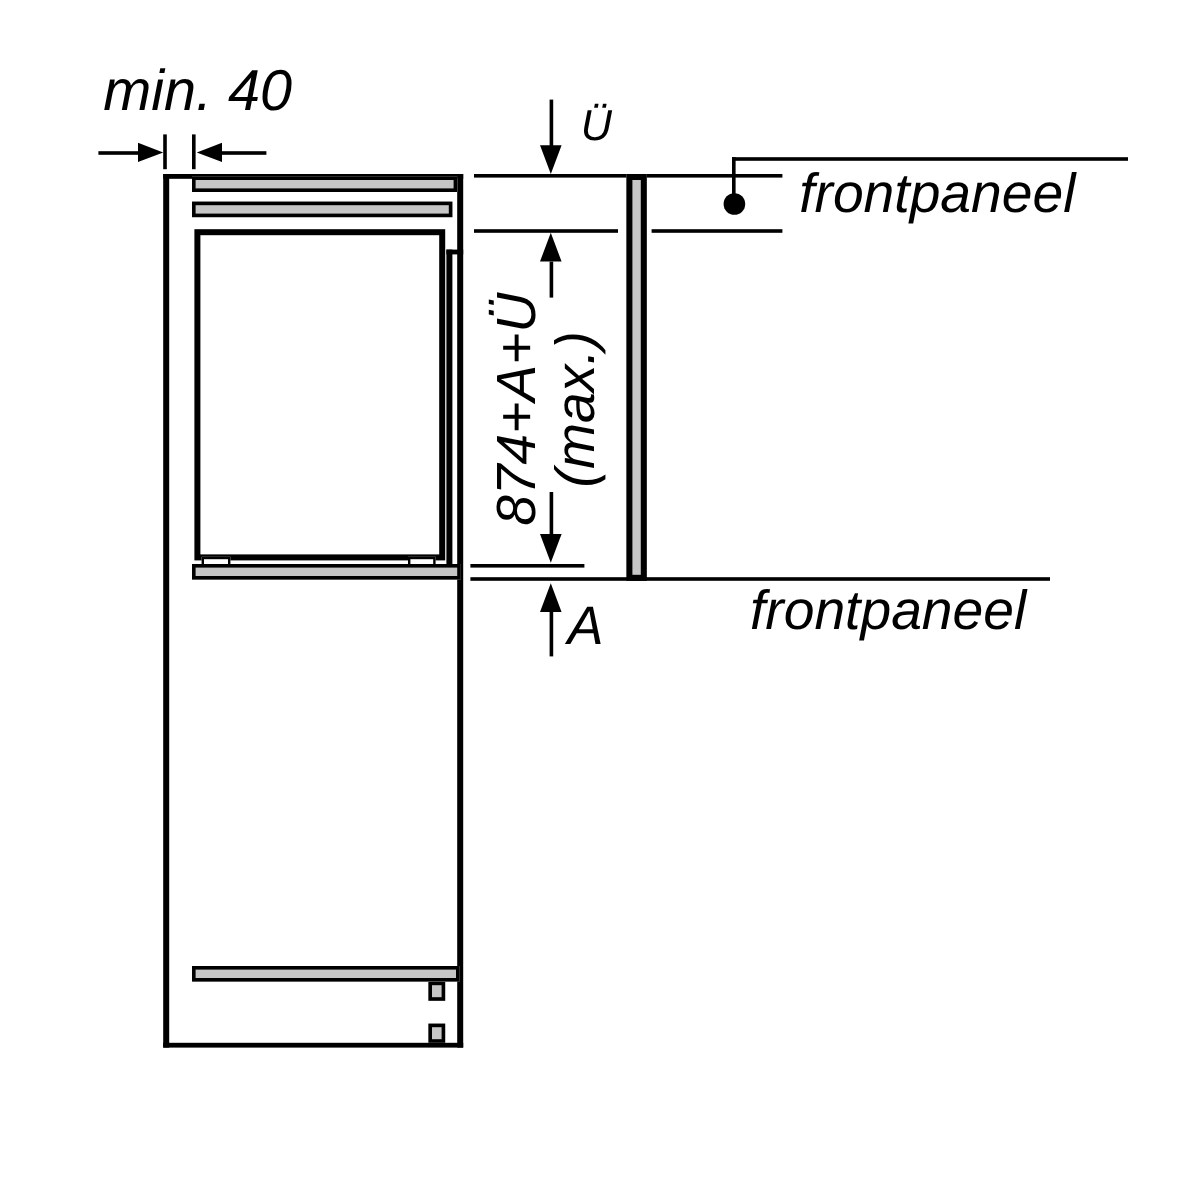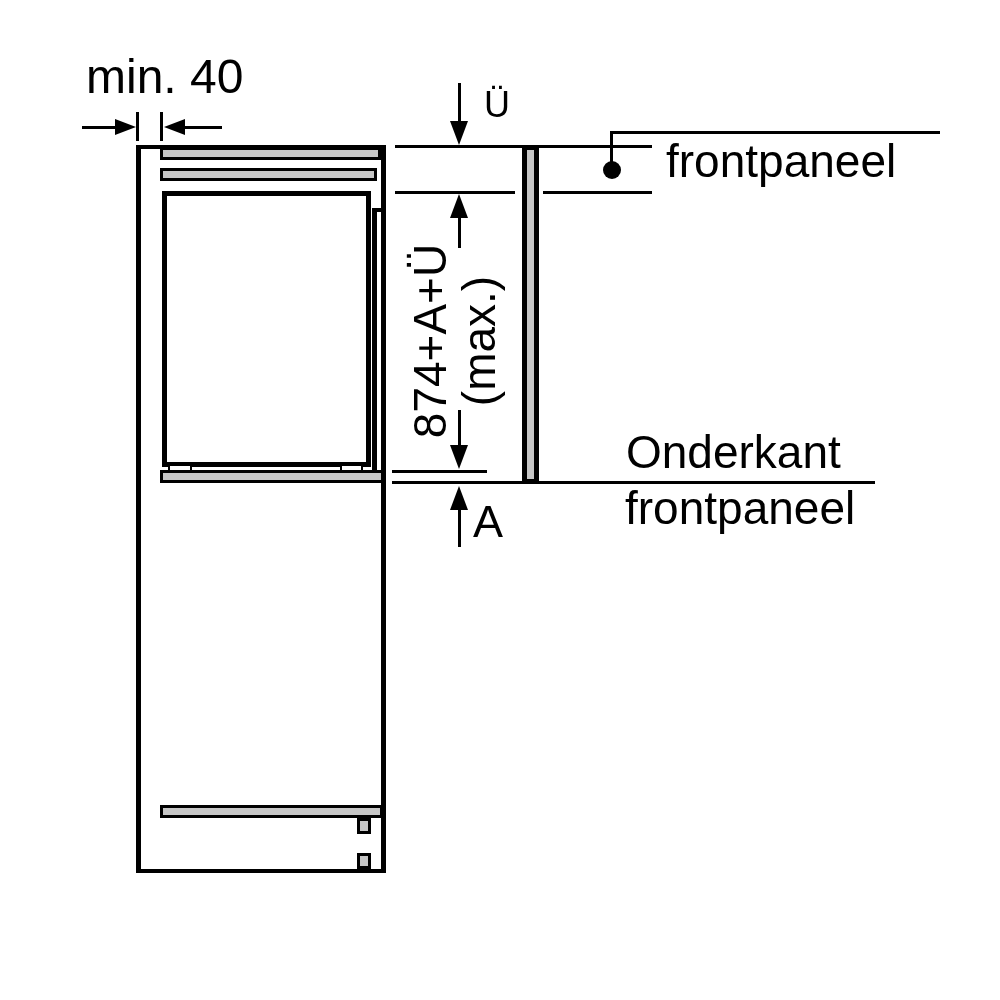--- a/index.html
+++ b/index.html
@@ -1,18 +1,18 @@
 <!DOCTYPE html>
 <html><head>
 <meta charset="utf-8">
 <style>
   html,body{margin:0;padding:0;background:#fff;}
   #canvas{
     position:relative;width:1000px;height:1000px;background:#ffffff;
-    font-family:"Liberation Sans", sans-serif;color:#000;overflow:hidden;
+    font-family:"Liberation Sans", sans-serif;color:#000;overflow:hidden;font-style:italic;
   }
   .abs{position:absolute;}
   .ln{position:absolute;background:#000;}
   .gray{position:absolute;background:#c6c6c6;border:3px solid #000;box-sizing:border-box;}
   .white{position:absolute;background:#fff;border:2px solid #000;box-sizing:border-box;}
   .txt{position:absolute;white-space:nowrap;color:#000;}
   .tri{position:absolute;width:0;height:0;}
   .tri-right{border-top:8px solid transparent;border-bottom:8px solid transparent;border-left:21px solid #000;}
   .tri-left{border-top:8px solid transparent;border-bottom:8px solid transparent;border-right:21px solid #000;}
   .tri-up{border-left:9px solid transparent;border-right:9px solid transparent;border-bottom:24px solid #000;}
@@ -82,17 +82,16 @@
 
   <div class="tri tri-up" style="left:450px;top:486px;"></div>
   <div class="ln" style="left:458px;top:510px;width:3px;height:37px;"></div>
   <div class="txt" style="left:473px;top:497px;font-size:45px;line-height:50px;">A</div>
 
   <div class="ln" style="left:610px;top:131px;width:330px;height:3px;"></div>
   <div class="txt" style="left:666px;top:136px;font-size:46px;line-height:50px;">frontpaneel</div>
   <div class="ln" style="left:610px;top:131px;width:3px;height:36px;"></div>
   <div class="dot" style="left:603px;top:161px;"></div>
 
-  <div class="txt" style="left:626px;top:427px;font-size:46px;line-height:50px;">Onderkant</div>
   <div class="txt" style="left:625px;top:483px;font-size:46px;line-height:50px;">frontpaneel</div>
 
 
 </div>
 
 </body></html>

